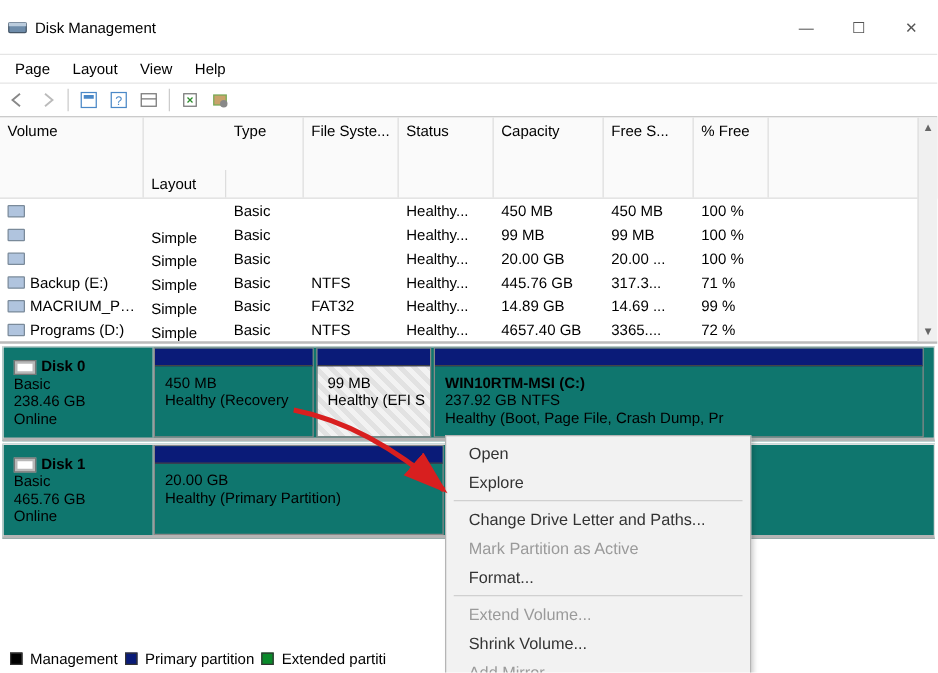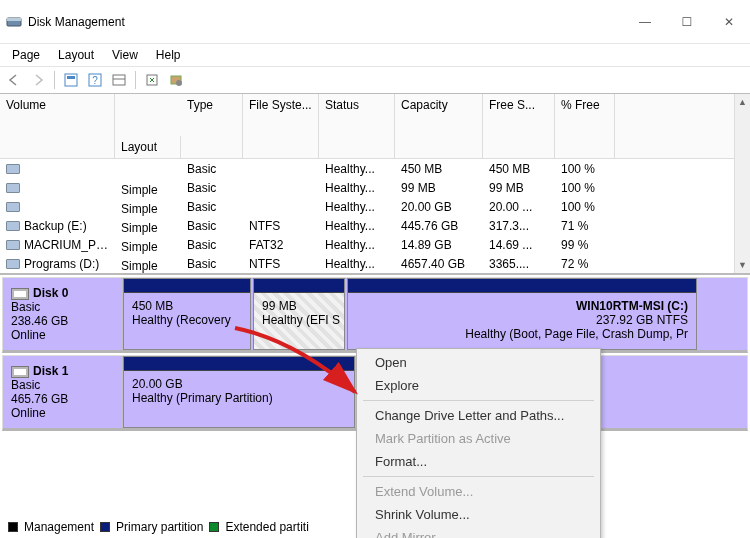--- a/index.html
+++ b/index.html
@@ -18,21 +18,21 @@
 .colheaders { display: flex; background: #fafafa; border-bottom: 1px solid #ddd; position: relative; }
 .colheaders .col { padding: 4px 6px; border-right: 1px solid #ddd; overflow: hidden; white-space: nowrap; text-overflow: ellipsis; }
 .rowset { }
 .row { display: flex; height: 19px; align-items: center; }
 .row .cell { padding: 1px 6px; overflow: hidden; white-space: nowrap; text-overflow: ellipsis; }
 .volicon { width: 14px; height: 10px; display: inline-block; margin-right: 4px; vertical-align: middle; background: #b0c4de; border: 1px solid #7a8a9a; border-radius: 1px; }
 .w0 { width: 115px; } .w1 { width: 66px; margin-top: 42px; } .w2 { width: 62px; } .w3 { width: 76px; } .w4 { width: 76px; } .w5 { width: 88px; } .w6 { width: 72px; } .w7 { width: 60px; } .wend { flex: 1; border-right: none; }
 .vscroll { position: absolute; right: 0; top: 0; bottom: 0; width: 16px; background: #f0f0f0; border-left: 1px solid #ddd; display: flex; flex-direction: column; align-items: center; justify-content: space-between; }
 .vscroll .arr { width: 16px; height: 16px; display: flex; align-items: center; justify-content: center; color: #666; font-size: 9px; }
 .graphical { padding: 0; position: relative; }
-.diskrow { display: flex; border-bottom: 3px solid #b5b5b5; margin: 2px; background: #c4b5fd; border-top: 1px solid #ddd; border-left: 1px solid #ddd; border-right: 1px solid #ddd; }
+.diskrow { display: flex; border-bottom: 3px solid #b5b5b5; margin: 2px; background: #0f766e; border-top: 1px solid #ddd; border-left: 1px solid #ddd; border-right: 1px solid #ddd; }
 .diskinfo { width: 120px; padding: 8px 8px; border-right: 1px solid #c0c0c0; }
 .diskinfo .dlabel { font-weight: 700; }
 .diskinfo .dicon { width: 18px; height: 12px; display: inline-block; background: #b8b8b8; border: 1px solid #777; margin-right: 4px; vertical-align: middle; position: relative; }
 .diskinfo .dicon::after { content: ""; position: absolute; inset: 2px; background: #fff; }
 .parts { flex: 1; display: flex; padding: 0; }
 .part { border: 1px solid #888; margin: 0 2px 0 0; display: flex; flex-direction: column; }
 .part .stripe { height: 14px; background: #0a1b78; border-bottom: 1px solid #444; }
 .part .pbody { padding: 6px 8px; flex: 1; overflow: hidden; white-space: nowrap; }
 .part .ptitle { font-weight: 700; }
 .part.efi { background: repeating-linear-gradient(45deg, #f2f2f2 0 4px, #e2e2e2 4px 8px); }
@@ -211,21 +211,21 @@
             <div>Healthy (Recovery</div>
           </div>
         </div>
         <div class="part efi" style="width: 92px;">
           <div class="stripe"></div>
           <div class="pbody">
             <div>99 MB</div>
             <div>Healthy (EFI S</div>
           </div>
         </div>
-        <div class="part " style="width: 350px; text-align: right;">
+        <div class="part " style="width: 392px;">
           <div class="stripe"></div>
           <div class="pbody">
             <div class="ptitle">WIN10RTM-MSI  (C:)</div>
             <div>237.92 GB NTFS</div>
             <div>Healthy (Boot, Page File, Crash Dump, Pr</div>
           </div>
         </div>
       </div>
     </div>
     <div class="diskrow">

